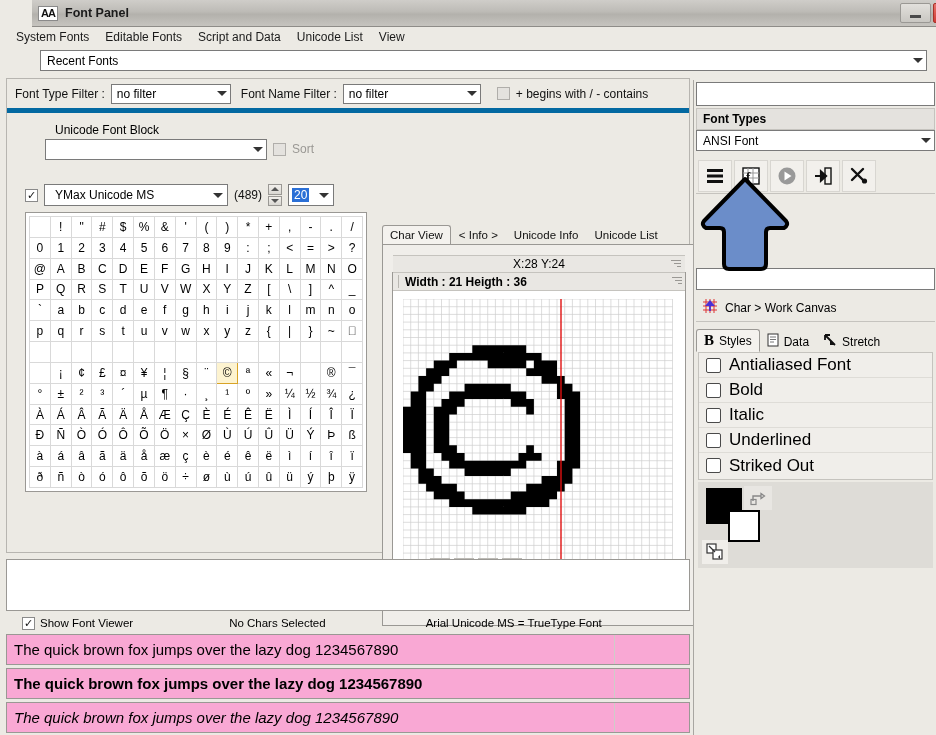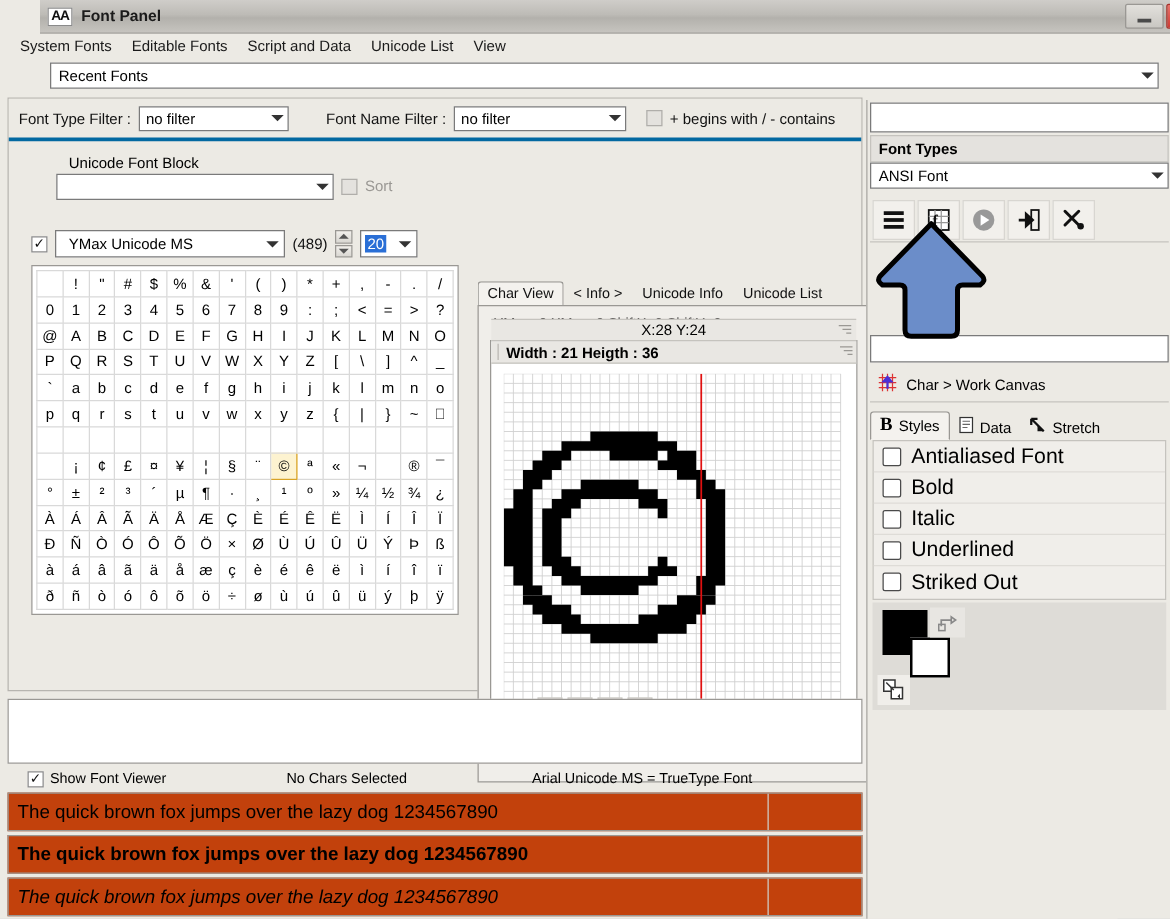--- a/index.html
+++ b/index.html
@@ -54,21 +54,21 @@
   }
   .tri-down{ width:0;height:0;border-left:5px solid transparent;border-right:5px solid transparent;border-top:5px solid #333; }
 
   
   .left-panel{
     position:absolute; left:6px; top:78px; width:684px; height:475px;
     background:#eceae4; border:1px solid #b7b5b0;
   }
   .filter-bar{
     position:absolute; left:0; top:0; width:682px; height:34px;
-    background:#eceae4; border-bottom:3px solid #0369a1;
+    background:#eceae4; border-bottom:5px solid #0369a1;
     display:flex; align-items:center; padding-left:8px; gap:6px;
   }
   .lbl{ font-size:12px; color:#111; white-space:nowrap; }
   .combo-sm{
     height:20px; background:#fff; border:1px solid #7a7a7a;
     display:flex; align-items:center; position:relative;
   }
   .combo-sm .txt{ padding-left:5px; font-size:12px; flex:1; white-space:nowrap; overflow:hidden; }
   .chk{
     width:13px; height:13px; background:#fff; border:1px solid #8a8a8a;
@@ -219,21 +219,21 @@
   
   .fv-bar{
     position:absolute; left:6px; top:614px; width:684px; height:18px;
     display:flex; align-items:center; font-size:11.5px;
   }
   .fv-bar .c1{ margin-left:16px; display:flex; align-items:center; gap:5px; }
   .fv-bar .c2{ margin-left:96px; }
   .fv-bar .c3{ margin-left:100px; }
   .fv-rows{ position:absolute; left:6px; top:634px; width:684px; height:101px; }
   .fv-row{
-    height:31px; background:#c2410c; border:1px solid #9a9894; margin-bottom:3px;
+    height:31px; background:#f9a8d4; border:1px solid #9a9894; margin-bottom:3px;
     display:flex; align-items:center; position:relative;
   }
   .fv-row .inner{
     position:absolute; left:0; top:0; bottom:0; width:608px;
     border-right:1px solid #cfcdc8; display:flex; align-items:center;
     padding-left:7px; overflow:hidden; white-space:nowrap;
   }
   .fv-1{ font-size:15px; }
   .fv-2{ font-size:15px; font-weight:bold; }
   .fv-3{ font-size:15px; font-style:italic; }
@@ -279,21 +279,21 @@
   <div class="left-panel">
 
     <div class="filter-bar">
       <span class="lbl">Font Type Filter :</span>
       <div class="combo-sm" style="width:120px">
         <div class="txt">no filter</div>
         <div class="arrow" style="width:16px;display:flex;align-items:center;justify-content:center">
             <div class="tri-down"></div>
           </div>
       </div>
-      <span class="lbl" style="margin-left:24px">Font Name Filter :</span>
+      <span class="lbl" style="margin-left:4px">Font Name Filter :</span>
       <div class="combo-sm" style="width:138px">
         <div class="txt">no filter</div>
         <div class="arrow" style="width:16px;display:flex;align-items:center;justify-content:center">
             <div class="tri-down"></div>
           </div>
       </div>
       <span class="chk dis" style="margin-left:10px"></span>
       <span class="lbl">+ begins with / - contains</span>
     </div>
 

